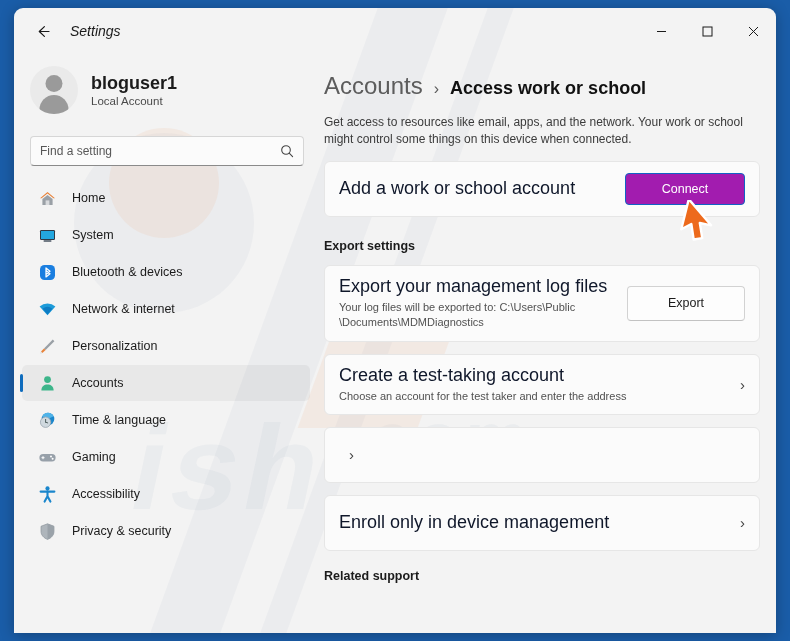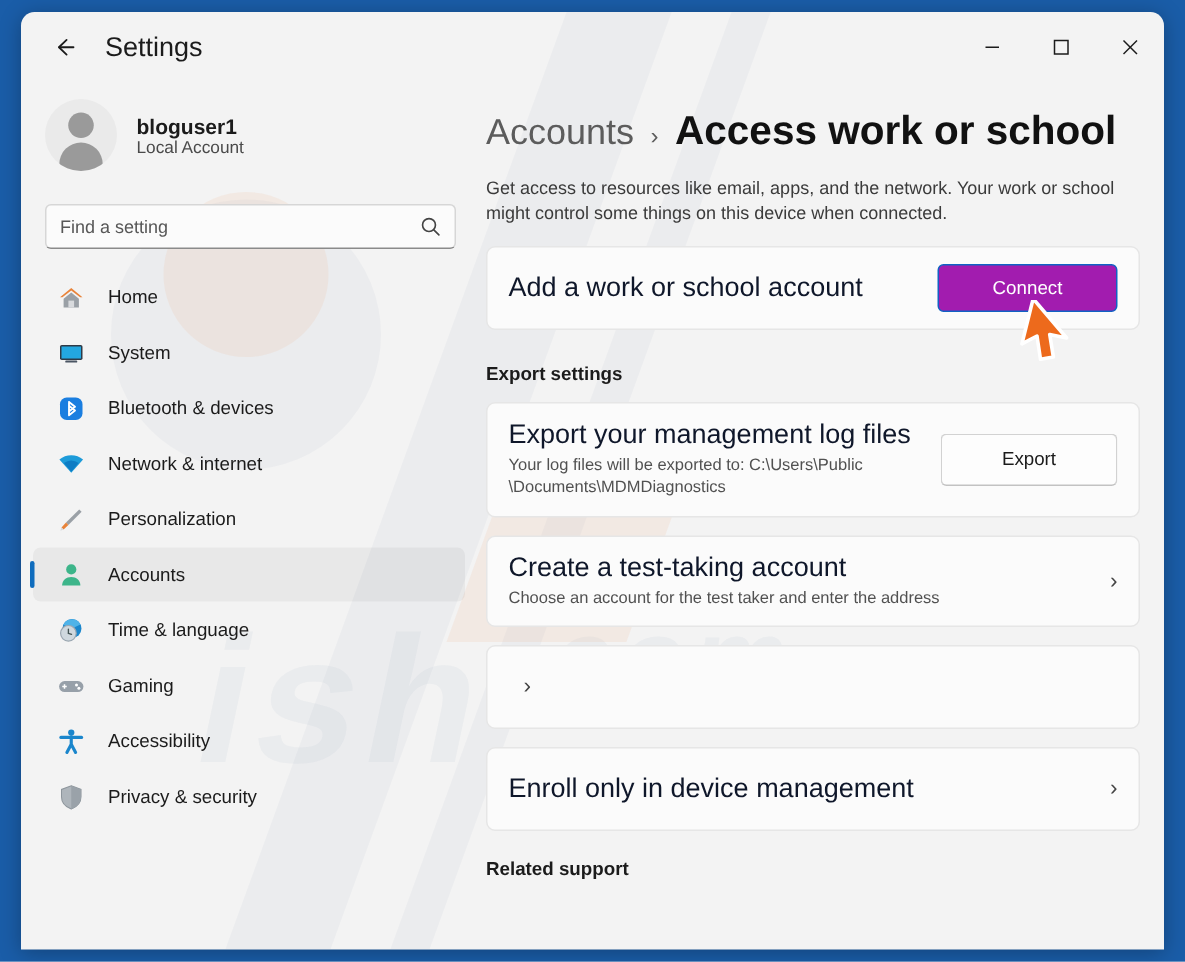--- a/index.html
+++ b/index.html
@@ -56,21 +56,21 @@
     position: relative; height: 46px; z-index: 5;
     display: flex; align-items: center;
   }
   .back-btn {
     width: 34px; height: 30px; margin-left: 12px;
     display: flex; align-items: center; justify-content: center;
     border-radius: 4px; cursor: pointer;
   }
   .win-title {
     margin-left: 10px;
-    font-size: 18px; color: #1b1b1b;
+    font-size: 14px; color: #1b1b1b; font-style: italic;
   }
   .wincontrols { margin-left: auto; display: flex; height: 46px; }
   .wc {
     width: 46px; height: 100%;
     display: flex; align-items: center; justify-content: center;
     cursor: pointer;
   }
 
   
   .content { position: relative; display: flex; height: 579px; z-index: 5; }
@@ -97,21 +97,21 @@
     background: #9a9a9a;
   }
   .avatar .body {
     position: absolute; left: 50%; top: 29px;
     transform: translateX(-50%);
     width: 29px; height: 19px;
     border-radius: 15px 15px 0 0;
     background: #9a9a9a;
   }
   .profile-txt { margin-left: 13px; }
-  .profile-name { font-size: 14px; font-weight: bold; color: #1b1b1b; }
+  .profile-name { font-size: 18px; font-weight: bold; color: #1b1b1b; }
   .profile-sub { font-size: 11.5px; color: #4a4a4a; margin-top: 1px; }
 
   .searchbox {
     margin: 22px 16px 0 16px;
     height: 30px;
     background: #fbfbfb;
     border: 1px solid #d6d6d6;
     border-bottom: 1px solid #8a8a8a;
     border-radius: 4px;
     display: flex; align-items: center;
@@ -155,21 +155,21 @@
     overflow: hidden;
   }
   .breadcrumb { display: flex; align-items: baseline; }
   .bc-parent {
     font-size: 24px; color: #5c5c5c; cursor: pointer;
   }
   .bc-sep {
     font-size: 16px; color: #5c5c5c; margin: 0 11px;
   }
   .bc-current {
-    font-size: 27px; font-weight: bold; color: #111;
+    font-size: 18px; font-weight: bold; color: #111;
   }
   .page-desc {
     margin-top: 14px;
     font-size: 12px; line-height: 1.45; color: #3b3b3b;
     max-width: 440px;
   }
 
   .card {
     position: relative;
     background: #fbfbfb;

